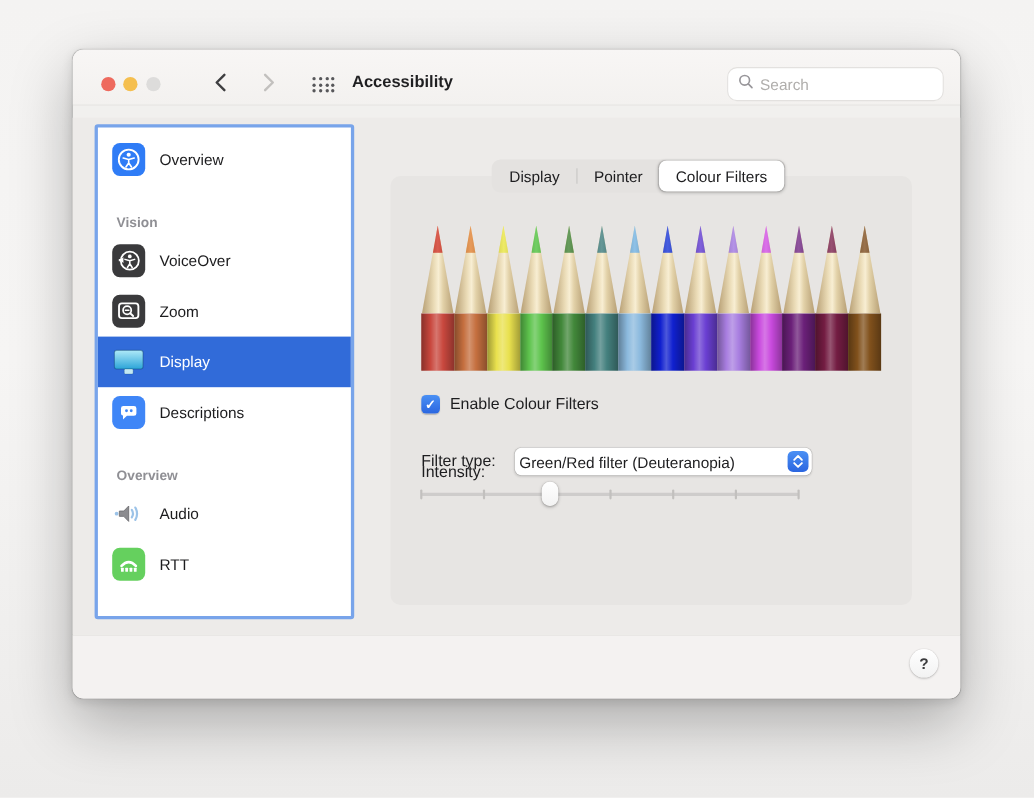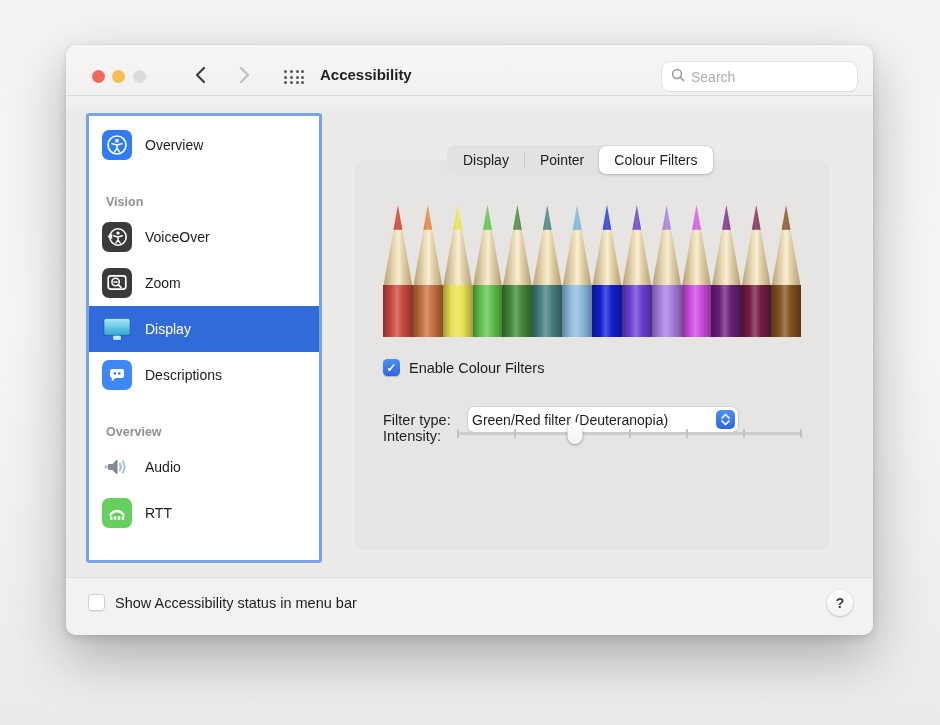--- a/index.html
+++ b/index.html
@@ -78,21 +78,21 @@
   .checkbox.checked { background:linear-gradient(#4a90f4,#2b66e0); color:#fff;
     font-size:12px; font-weight:bold; box-shadow:0 .5px 1px rgba(0,0,0,.2); }
   .checkbox.unchecked { background:#fff; box-shadow:inset 0 0 0 1px #cfcdcb, 0 .5px 1px rgba(0,0,0,.08); }
   .filter-row { position:absolute; left:317px; top:342px; display:flex; align-items:center; font-size:14.5px;margin-top:20px; }
   .filter-label { width:85px; }
   .dropdown { width:270px; height:25px; background:#fff; border-radius:6px; position:relative;
     box-shadow:0 0 0 .5px rgba(0,0,0,.15), 0 1px 2px rgba(0,0,0,.12);
     display:flex; align-items:center; padding-left:4px; font-size:14px; }
   .stepper { position:absolute; right:3px; top:3px; width:19px; height:19px; border-radius:5px;
     background:linear-gradient(#4a90f4,#2b66e0); display:flex; align-items:center; justify-content:center; }
-  .intensity-row { position:absolute; left:317px; top:377px; display:flex; align-items:flex-end; font-size:14.5px; }
+  .intensity-row { position:absolute; left:317px; top:377px; display:flex; align-items:flex-start; font-size:14.5px;flex-direction:column; }
   .intensity-label { width:75px; }
   .slider { position:relative; width:343px; height:22px; }
   .track { position:absolute; top:10px; left:0; right:0; height:3px; background:#cecccb; border-radius:2px; }
   .tick { position:absolute; top:7px; width:2px; height:9px; background:#c2c0be; border-radius:1px; transform:translateX(-1px); }
   .thumb { position:absolute; top:0; width:15px; height:22px; border-radius:7.5px;
     background:linear-gradient(#fff,#f3f3f3); transform:translateX(-7.5px);
     box-shadow:0 1px 3px rgba(0,0,0,.35), 0 0 1px rgba(0,0,0,.25); }
   
   .footer-check { position:absolute; left:22px; top:549px; display:flex; align-items:center; gap:10px; font-size:14.5px; }
   .help-btn { position:absolute; left:761px; top:545px; width:26px; height:26px; border-radius:50%;
@@ -372,21 +372,17 @@
         <div class="tick" style="left: 16.6667%;"></div>
         <div class="tick" style="left: 33.3333%;"></div>
         <div class="tick" style="left: 50%;"></div>
         <div class="tick" style="left: 66.6667%;"></div>
         <div class="tick" style="left: 83.3333%;"></div>
         <div class="tick" style="left: 100%;"></div>
         <div class="thumb" id="slider-thumb" style="left: 34%;"></div>
     </div>
   </div>
 
-  <div class="footer-check">
-    <div class="checkbox unchecked" id="status-checkbox"></div>
-    <span>Show Accessibility status in menu bar</span>
-  </div>
   <div class="help-btn">
     <span>?</span>
   </div>
 
 </div>
 
 </body></html>

